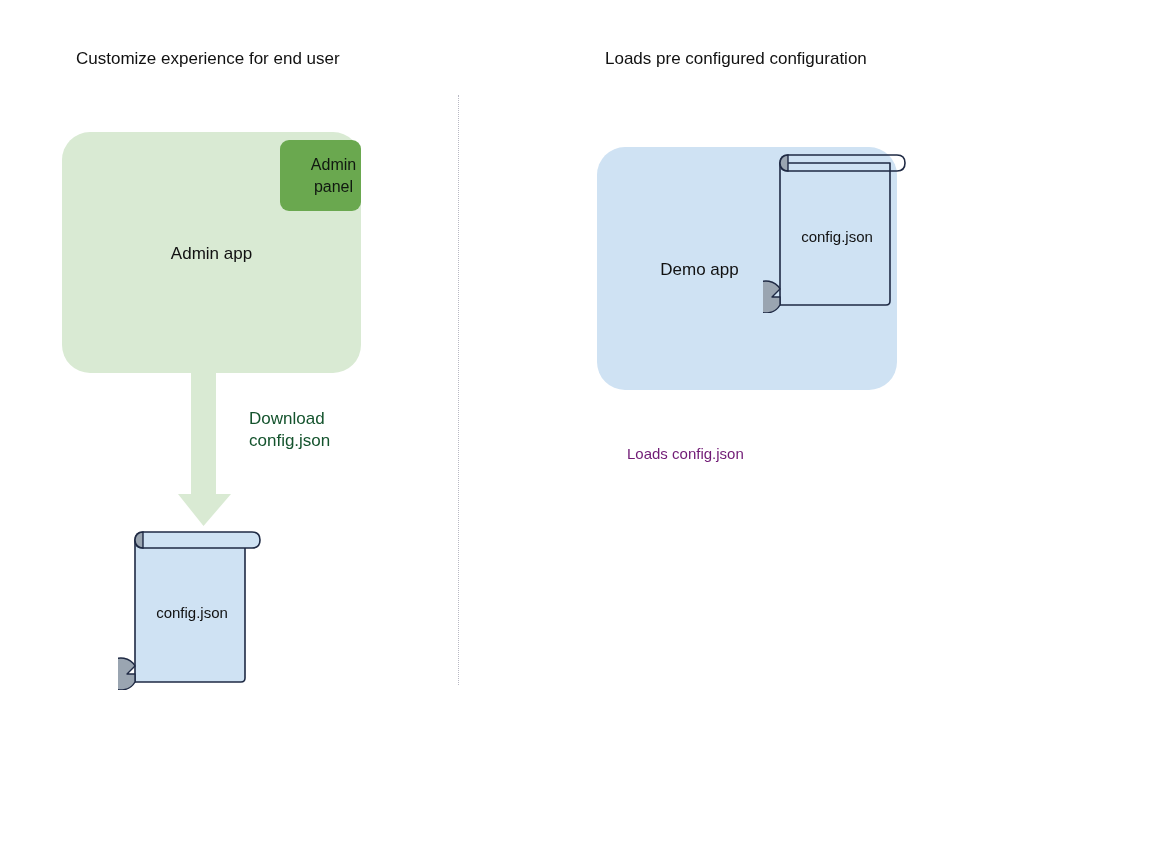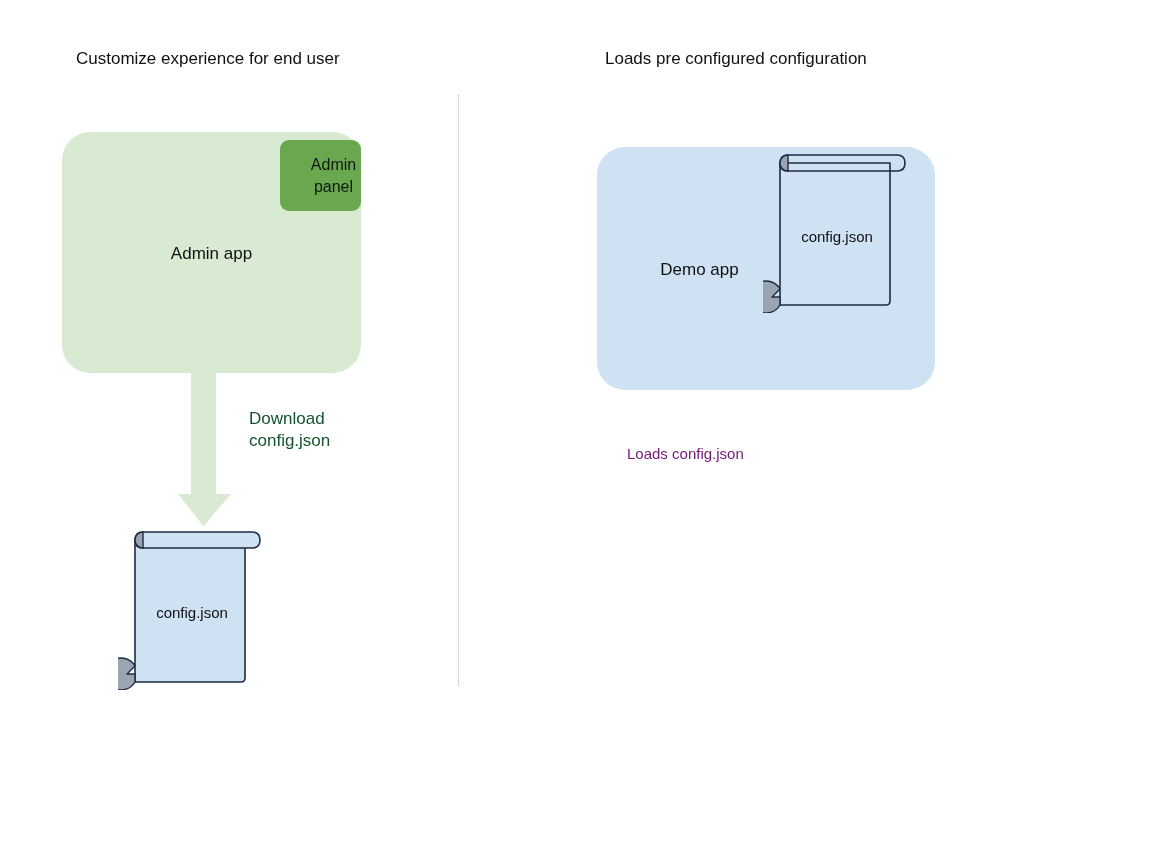--- a/index.html
+++ b/index.html
@@ -58,21 +58,20 @@
     width: 299px;
     height: 241px;
     background: #d9ead3;
   }
   #demo-app-box {
     left: 597px;
     top: 147px;
     width: 300px;
     height: 243px;
     background: #cfe2f3;
-    padding-left: 38px;
   }
   .app-box-label {
     position: absolute;
     font-size: 17px;
     line-height: 22px;
     color: #111111;
     white-space: nowrap;
     text-align: center;
   }
   #admin-app-label {

